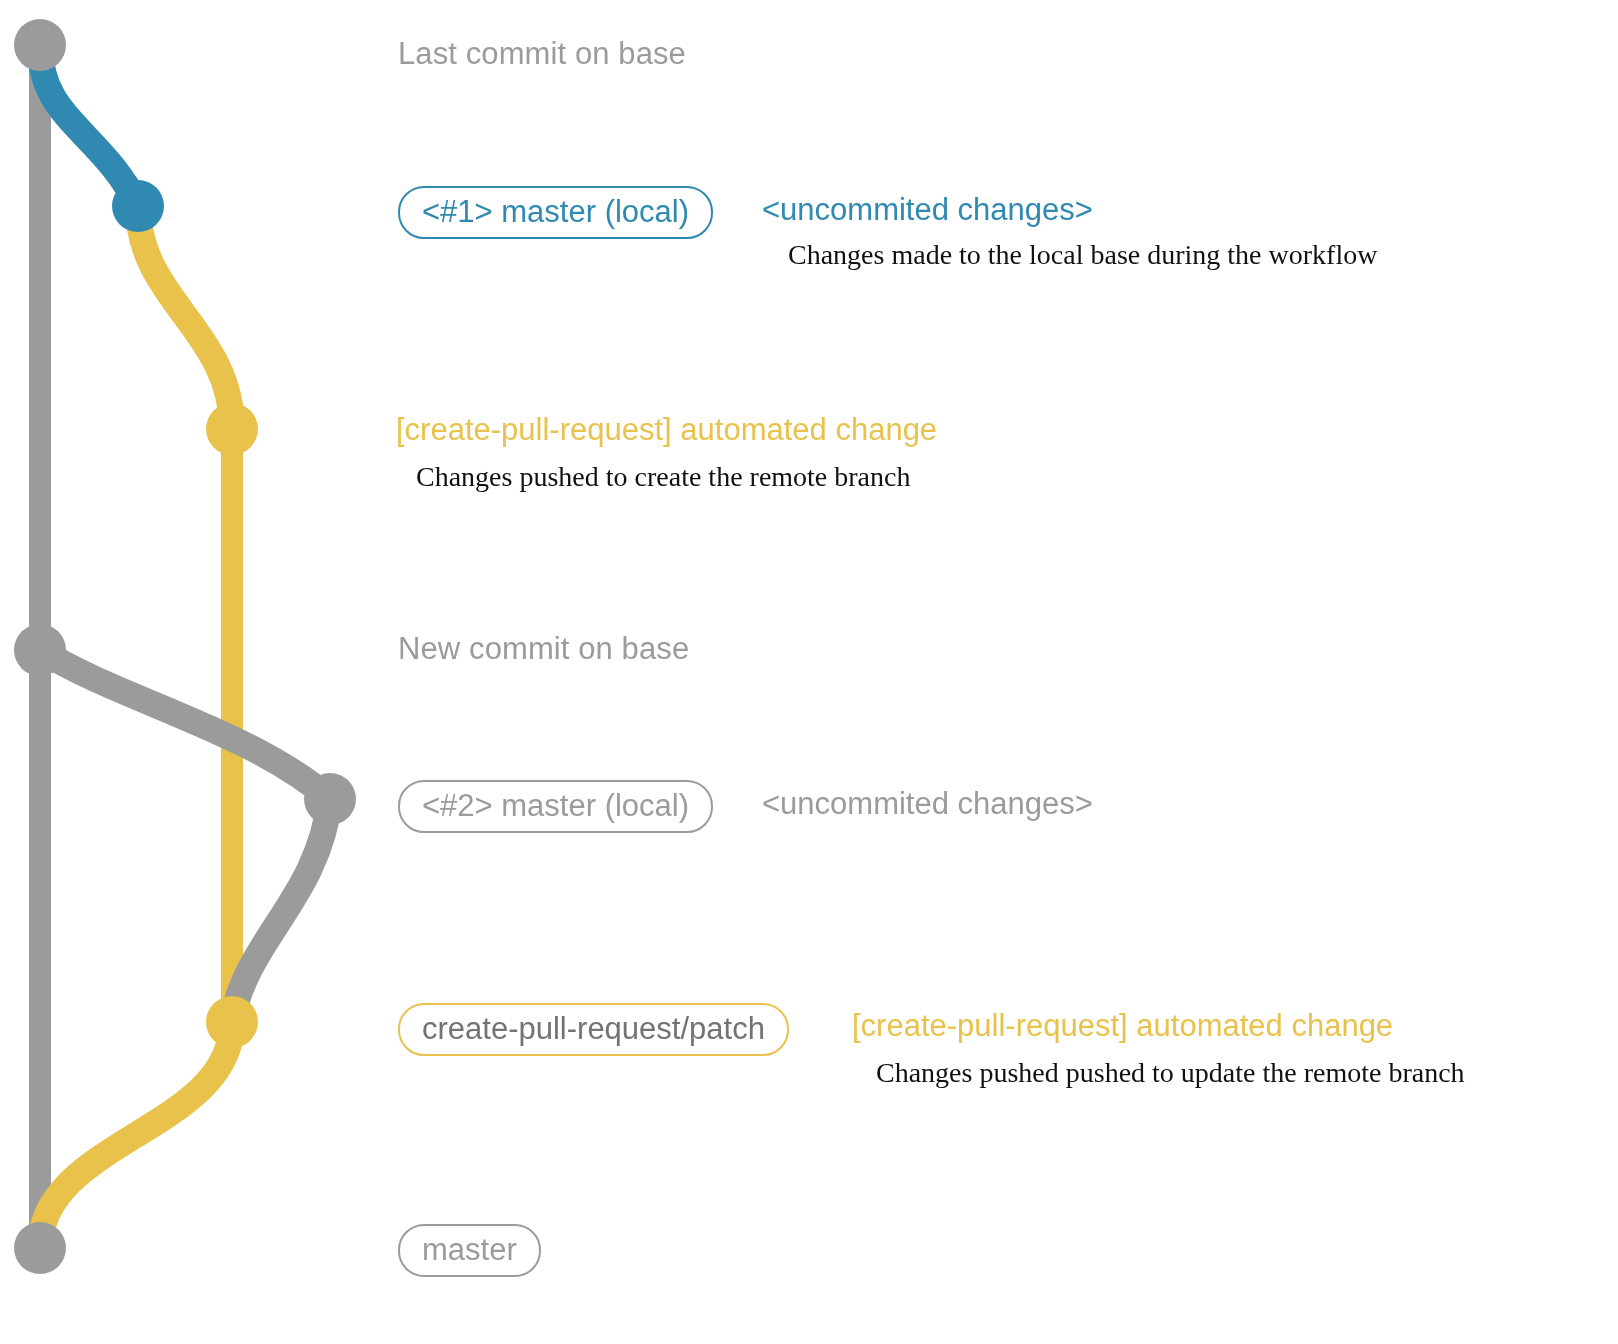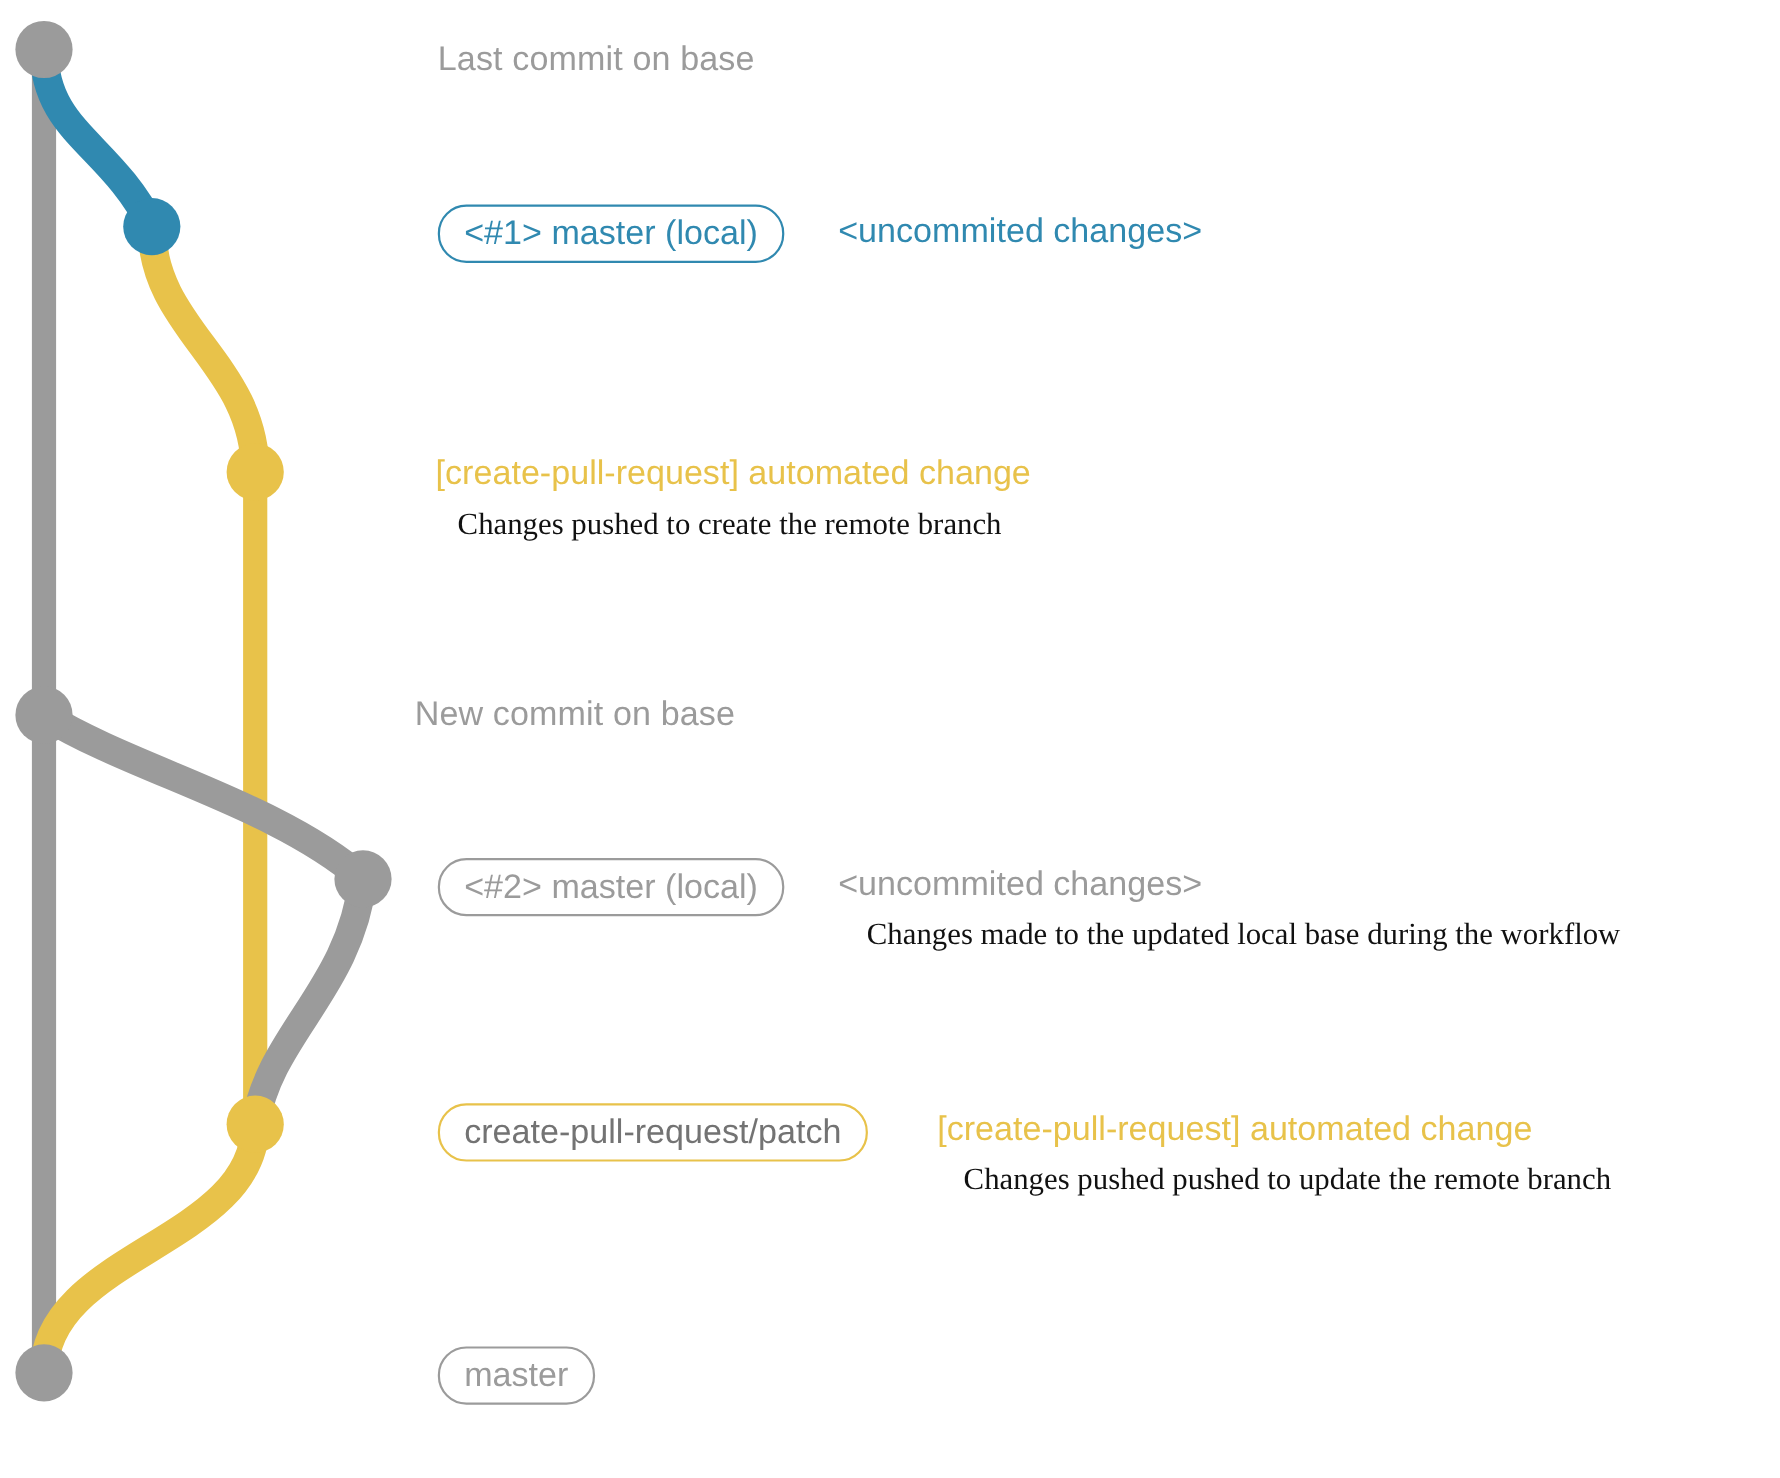--- a/index.html
+++ b/index.html
@@ -123,29 +123,29 @@
     <circle cx="232" cy="1022" r="26" fill="#e8c24a"></circle>
     <circle cx="40" cy="1248" r="26" fill="#9b9b9b"></circle>
   </svg>
 
   <div class="labels-layer">
 
     <div class="headline plain-title" style="left:398px; top:38px;">Last commit on base</div>
 
     <div class="pill blue" style="left:398px; top:186px;">&lt;#1&gt; master (local)</div>
     <div class="commit-msg blue" style="left:762px; top:194px;">&lt;uncommited changes&gt;</div>
+    <div class="desc" style="left:788px; top:240px;">Changes made to the local base during the workflow</div>
 
     <div class="headline" style="left:396px; top:414px; color:#e8c24a;">[create-pull-request] automated change</div>
     <div class="desc" style="left:416px; top:462px;text-align:right;">Changes pushed to create the remote branch</div>
 
-    <div class="headline plain-title" style="left:377px; top:633px;">New commit on base</div>
+    <div class="headline plain-title" style="left:398px; top:633px;">New commit on base</div>
 
     <div class="pill gray" style="left:398px; top:780px;">&lt;#2&gt; master (local)</div>
     <div class="commit-msg gray" style="left:762px; top:788px;">&lt;uncommited changes&gt;</div>
-    <div class="desc" style="left:788px; top:835px;">Changes made to the updated local base during the workflow</div>
 
     <div class="pill yellow" style="left:398px; top:1003px;">create-pull-request/patch</div>
     <div class="commit-msg yellow" style="left:852px; top:1010px;">[create-pull-request] automated change</div>
     <div class="desc" style="left:876px; top:1058px;">Changes pushed pushed to update the remote branch</div>
 
     <div class="pill gray" style="left:398px; top:1224px;">master</div>
 
   </div>
 </div>
 

